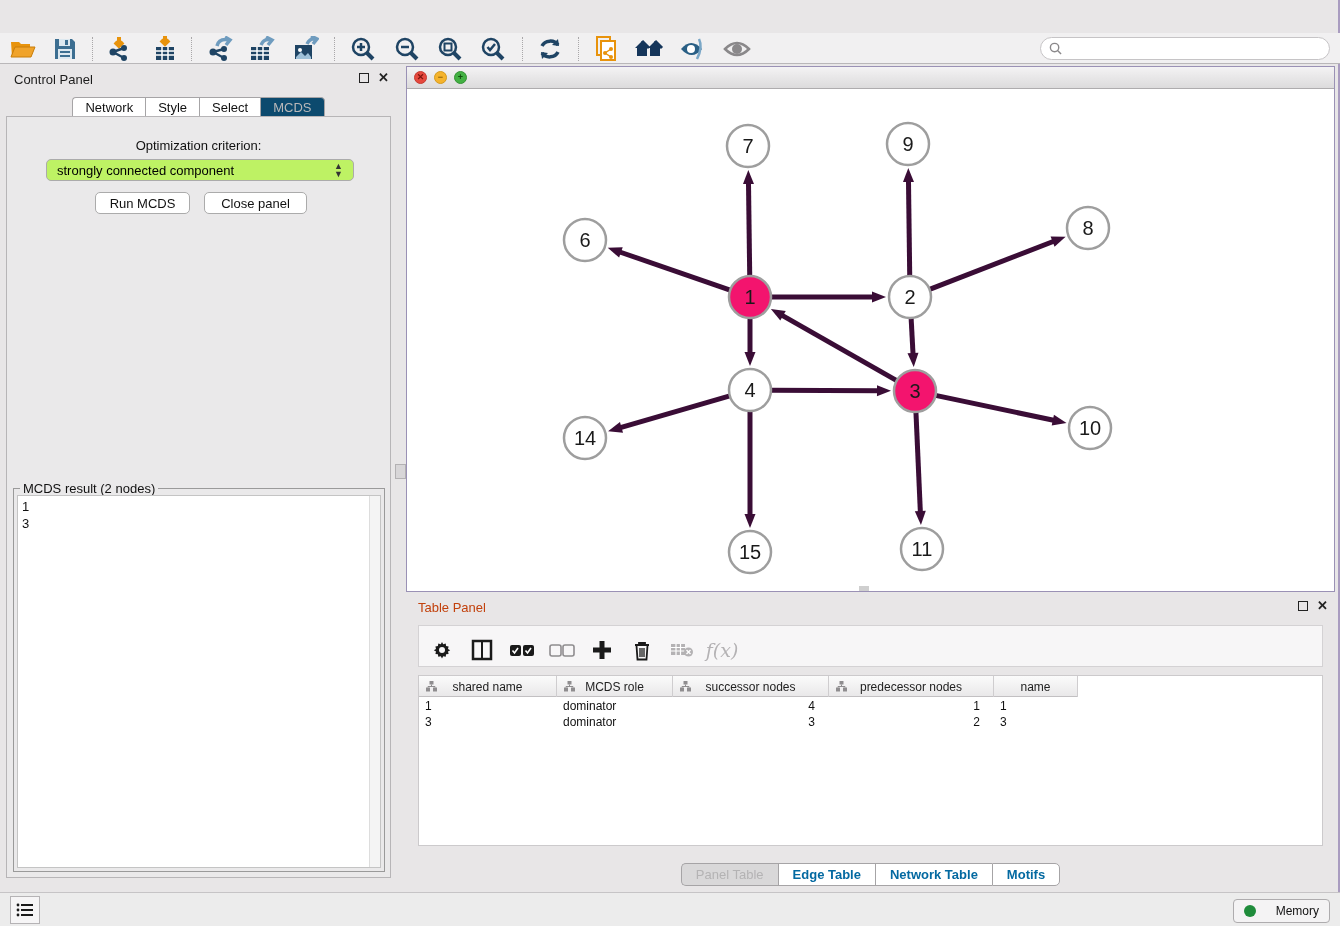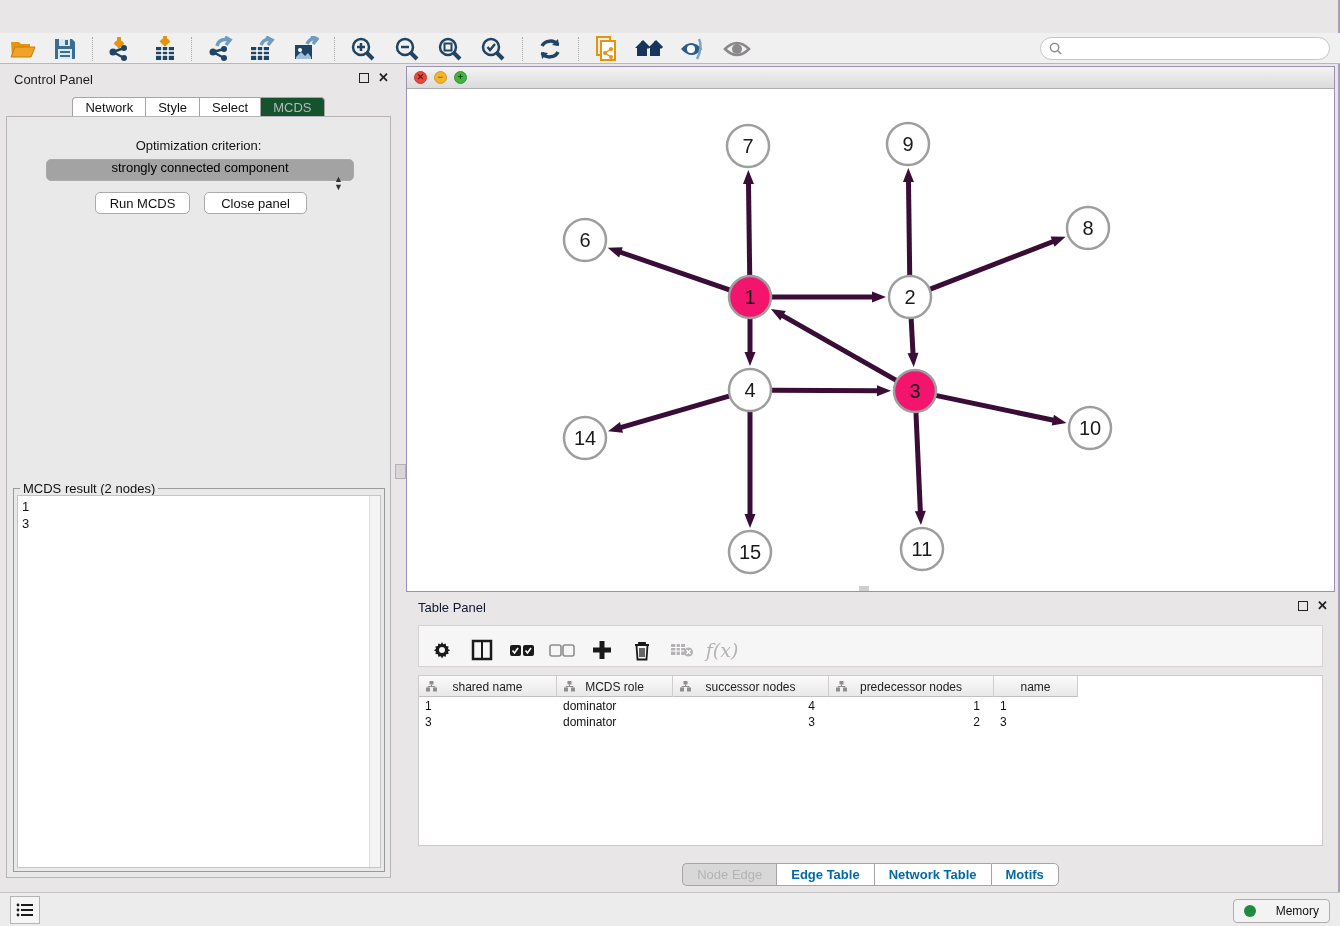--- a/index.html
+++ b/index.html
@@ -23,44 +23,44 @@
 
   
   #cp-title { left:14px; top:72px; font-size:13px; color:#1c1c1c; }
   .panel-btns { position:absolute; display:flex; gap:9px; align-items:center; }
   .float-box { width:10px; height:10px; border:1.5px solid #222; }
   .close-x { font-size:13px; font-weight:bold; color:#222; line-height:10px; }
   #cp-tabs { left:6px; top:97px; width:385px; display:flex; justify-content:center; }
   .cp-tab { font-size:13px; padding:2px 12px; background:#fff; border:1px solid #a6a4a6; border-right:none; color:#111; cursor:pointer; }
   .cp-tab:first-child { border-radius:4px 0 0 0; }
   .cp-tab:last-child { border-right:1px solid #a6a4a6; border-radius:0 4px 0 0; }
-  .cp-tab.active { background:#14532d; color:#b9b8b9; }
+  .cp-tab.active { background:#0c4a6e; color:#b9b8b9; }
   #cp-body { left:6px; top:116px; width:385px; height:762px; background:#eae9ea; border:1px solid #b7b5b7; }
   #opt-label { left:0; top:21px; width:100%; text-align:center; font-size:13px; color:#111; }
-  #criterion { left:39px; top:42px; width:308px; height:22px; background:#a3a3a3; border:1px solid #ababab; border-radius:5px; font-size:13px; display:flex; align-items:center; padding:0 10px; cursor:pointer;flex-direction:column; }
+  #criterion { left:39px; top:42px; width:308px; height:22px; background:#bef264; border:1px solid #ababab; border-radius:5px; font-size:13px; display:flex; align-items:center; padding:0 10px; cursor:pointer; }
   #criterion .chev { margin-left:auto; font-size:9px; color:#333; line-height:8px; text-align:center; }
   .cp-btn { position:absolute; top:75px; height:22px; background:#fff; border:1px solid #ababab; border-radius:5px; font-size:13px; display:flex; align-items:center; justify-content:center; cursor:pointer; color:#111; }
   #mcds-fieldset { position:absolute; left:6px; top:371px; width:372px; height:384px; border:1px solid #9a9a9a; }
   #mcds-legend { position:absolute; left:6px; top:-8px; background:#eae9ea; padding:0 3px; font-size:13px; color:#111; }
   #mcds-text { position:absolute; left:3px; top:6px; right:3px; bottom:3px; background:#fff; border:1px solid #c4c4c4; font-size:13px; color:#111; padding:2px 4px; line-height:17px; white-space:pre; overflow:hidden; }
   #mcds-scroll { position:absolute; right:0; top:0; bottom:0; width:11px; background:#f4f4f4; border-left:1px solid #ddd; }
 
   
   #splitter-handle { left:395px; top:464px; width:11px; height:15px; background:#d8d6d8; border:1px solid #b3b1b3; }
 
   
   #net-frame { left:406px; top:66px; width:929px; height:526px; border:1px solid #9a91b5; background:#fff; }
   #net-titlebar { position:absolute; left:0; top:0; width:100%; height:22px; background:linear-gradient(#f4f3f4,#dcdbdc); border-bottom:1px solid #aeacae; }
   .mac-dot { position:absolute; top:4px; width:13px; height:13px; border-radius:50%; font-size:9px; font-weight:bold; color:#5c3b12; display:flex; align-items:center; justify-content:center; line-height:13px; cursor:pointer; }
   #net-title { position:absolute; top:4px; width:100%; text-align:center; font-size:13px; color:#111; }
   #net-canvas { position:absolute; left:0; top:22px; width:927px; height:502px; background:#fff; }
   #hscroll-nub { position:absolute; left:452px; bottom:0px; width:10px; height:5px; background:#cfcfcf; }
 
   
-  #tp-title { left:418px; top:600px; font-size:13px; color:#0f172a; }
+  #tp-title { left:418px; top:600px; font-size:13px; color:#c2410c; }
   #tp-toolbar { left:418px; top:625px; width:905px; height:42px; background:#f7f6f7; border:1px solid #d4d2d4; display:flex; align-items:center; gap:14px; padding-left:10px; }
   .tpt-icon { width:26px; height:26px; display:flex; align-items:center; justify-content:center; cursor:pointer;margin-top:8px; }
   #fx-icon { font-family:"DejaVu Serif", serif; font-style:italic; font-size:19px; color:#b4b2b4; }
   #tp-table { left:418px; top:675px; width:905px; height:171px; background:#fff; border:1px solid #cccacc; }
   #tp-header { position:absolute; left:0; top:0; height:21px; display:flex; background:linear-gradient(#fbfbfb,#e9e8e9); border-bottom:1px solid #c2c0c2; }
   .th-cell { position:relative; height:21px; border-right:1px solid #cfcdcf; display:flex; align-items:center; justify-content:center; font-size:12px; color:#222; }
   .th-cell svg { position:absolute; left:7px; top:5px; }
   .tr-row { position:absolute; left:0; height:16px; display:flex; font-size:12px; color:#111; }
   .td-cell { height:16px; line-height:16px; padding:0 6px; overflow:hidden; }
   .td-cell.num { text-align:right; padding-right:14px; }
@@ -442,21 +442,21 @@
         <div class="tr-row" style="top: 38px;">
           <div class="td-cell" style="width: 138px;">3</div>
           <div class="td-cell" style="width: 116px;">dominator</div>
           <div class="td-cell num" style="width: 156px;">3</div>
           <div class="td-cell num" style="width: 165px;">2</div>
           <div class="td-cell" style="width: 84px;">3</div>
         </div>
       </div>
   </div>
   <div class="abs" id="tp-tabs">
-    <div class="tp-tab active">Node Edge</div>
+    <div class="tp-tab active">Panel Table</div>
     <div class="tp-tab">Edge Table</div>
     <div class="tp-tab">Network Table</div>
     <div class="tp-tab">Motifs</div>
   </div>
 
   <div class="abs" id="statusbar">
     <div id="list-btn">
       <svg width="18" height="14" viewBox="0 0 18 14">
           <circle cx="2" cy="2" r="1.4" fill="#1a1a1a"></circle>
           <circle cx="2" cy="7" r="1.4" fill="#1a1a1a"></circle>

